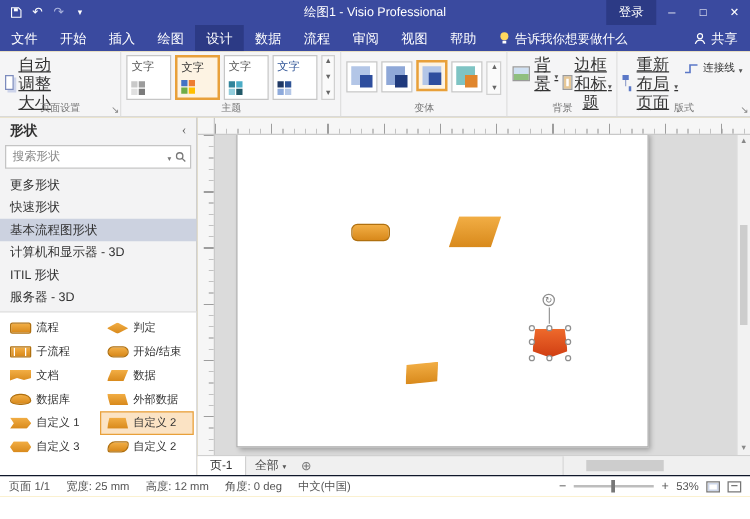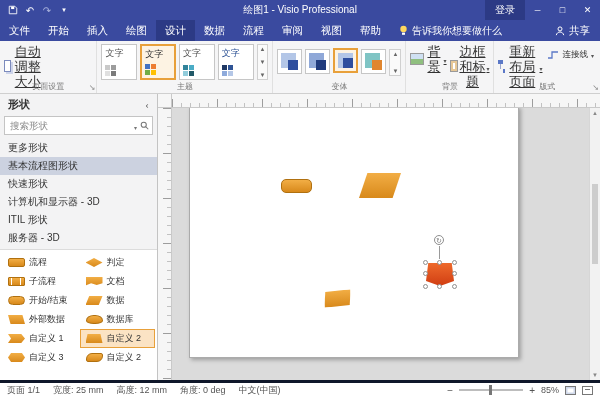--- a/index.html
+++ b/index.html
@@ -141,21 +141,21 @@
   
   .pagebar { height:16px; background:#f0f0f0; border-top:1px solid #d0d0d0; display:flex; align-items:stretch; font-size:9.5px; color:#444; flex:0 0 auto; }
   .ptab { padding:0 10px; background:#fff; border-right:1px solid #d0d0d0; display:flex; align-items:center; color:#333; }
   .pall { padding:0 7px; display:flex; align-items:center; gap:3px; }
   .padd { width:18px; display:flex; align-items:center; justify-content:center; color:#777; }
   .padd::after { content:"⊕"; font-size:10px; }
   .hscroll { margin-left:auto; width:150px; position:relative; border-left:1px solid #d8d8d8; background:#f0f0f0; }
   .hthumb { position:absolute; top:3px; bottom:3px; left:18px; width:62px; background:#cdcdcd; }
 
   
-  .statusbar { height:17px; background:#ffffff; border-top:3px solid #0f172a; display:flex; align-items:center; font-size:9px; color:#555; padding:0 7px; gap:13px; flex:0 0 auto; white-space:nowrap; }
+  .statusbar { height:17px; background:#ffffff; border-top:1px solid #0f172a; display:flex; align-items:center; font-size:9px; color:#555; padding:0 7px; gap:13px; flex:0 0 auto; white-space:nowrap; }
   .sb-right { margin-left:auto; display:flex; align-items:center; gap:6px; }
   .zoomglyph { font-size:10px; color:#555; }
   .ztrack { width:64px; height:2px; background:#bdbdbd; position:relative; }
   .zthumb { position:absolute; left:30px; top:-4px; width:3px; height:10px; background:#777; }
   .sb-icon { width:11px; height:9px; border:1px solid #777; background:#fff; }
   .sb-icon.fit { box-shadow:inset 0 0 0 1.5px #cfd8ea; }
   .sb-icon.full { background:linear-gradient(#777,#777) 2px 2px/5px 1px no-repeat,#fff; }
 </style>
 </head>
 <body>
@@ -333,58 +333,58 @@
         <input type="text" placeholder="搜索形状" style="">
         <span class="sicons">
           <span class="sarrow"></span>
           <svg width="9" height="9" viewBox="0 0 12 12">
               <circle cx="5" cy="5" r="3.4" fill="none" stroke="#777" stroke-width="1.4"></circle>
               <line x1="7.6" y1="7.6" x2="11" y2="11" stroke="#777" stroke-width="1.4"></line>
             </svg>
         </span>
       </div>
       <div class="sp-row">更多形状</div>
+      <div class="sp-row">快速形状</div>
       <div class="sp-row selected">基本流程图形状</div>
-      <div class="sp-row">快速形状</div>
       <div class="sp-row">计算机和显示器 - 3D</div>
       <div class="sp-row">ITIL 形状</div>
       <div class="sp-row">服务器 - 3D</div>
 
       <div class="masters">
         <div class="master">
             <span class="micon i-process"></span>
             <span>流程</span>
           </div>
         <div class="master">
             <span class="micon i-decision"></span>
             <span>判定</span>
           </div>
         <div class="master">
             <span class="micon i-subprocess"></span>
             <span>子流程</span>
           </div>
         <div class="master">
+            <span class="micon i-startend"></span>
+            <span>开始/结束</span>
+          </div>
+        <div class="master">
             <span class="micon i-document"></span>
             <span>文档</span>
           </div>
         <div class="master">
-            <span class="micon i-startend"></span>
-            <span>开始/结束</span>
-          </div>
-        <div class="master">
             <span class="micon i-data"></span>
             <span>数据</span>
           </div>
         <div class="master">
+            <span class="micon i-database"></span>
+            <span>数据库</span>
+          </div>
+        <div class="master">
             <span class="micon i-external"></span>
             <span>外部数据</span>
-          </div>
-        <div class="master">
-            <span class="micon i-database"></span>
-            <span>数据库</span>
           </div>
         <div class="master">
             <span class="micon i-custom1"></span>
             <span>自定义 1</span>
           </div>
         <div class="master sel">
             <span class="micon i-custom2"></span>
             <span>自定义 2</span>
           </div>
         <div class="master">
@@ -424,34 +424,45 @@
           </div>
         </div>
 
         <div class="vscroll">
           <span>▲</span>
           <div class="vthumb"></div>
           <span>▼</span>
         </div>
       </div>
 
+      <div class="pagebar">
+        <div class="ptab">页-1</div>
+        <div class="pall">
+          <span>全部</span>
+          <span class="arrow"></span>
+        </div>
+        <div class="padd"></div>
+        <div class="hscroll">
+          <div class="hthumb"></div>
+        </div>
+      </div>
     </div>
   </div>
 
   <div class="statusbar">
     <span>页面 1/1</span>
     <span>宽度: 25 mm</span>
     <span>高度: 12 mm</span>
     <span>角度: 0 deg</span>
     <span>中文(中国)</span>
     <div class="sb-right">
       <span class="zoomglyph">−</span>
       <div class="ztrack">
           <div class="zthumb"></div>
         </div>
       <span class="zoomglyph">+</span>
-      <span>85%</span>
+      <span>53%</span>
       <span class="sb-icon fit"></span>
       <span class="sb-icon full"></span>
     </div>
   </div>
 
 </div>
 
 </body></html>

